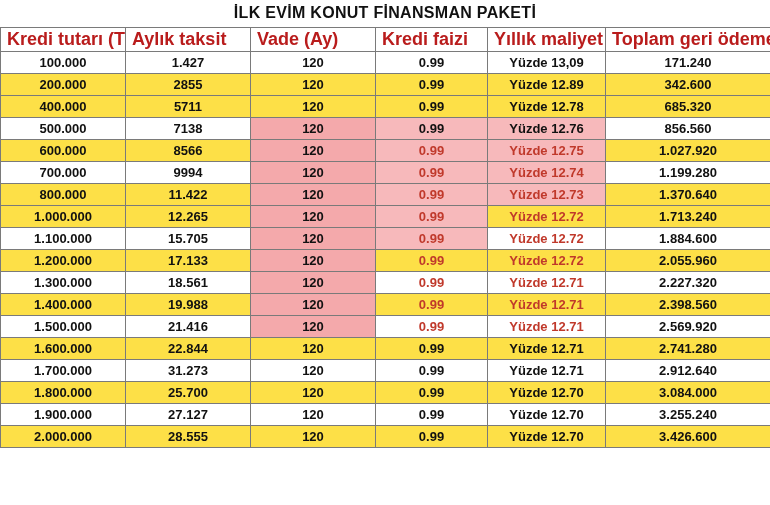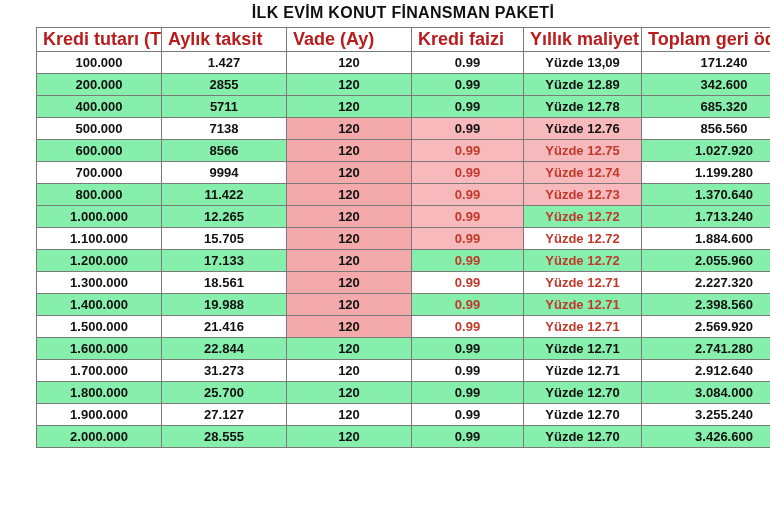--- a/index.html
+++ b/index.html
@@ -12,21 +12,20 @@
     height: 505px;
     font-family: "Liberation Sans", sans-serif;
     overflow: hidden;
   }
   #page {
     position: relative;
     width: 770px;
     height: 505px;
     background: #ffffff;
     box-sizing: border-box;
-    padding-left: 36px;
   }
   #title {
     text-align: center;
     font-size: 16px;
     font-weight: bold;
     color: #111111;
     letter-spacing: 0.3px;
     padding: 4px 0 3px 0;
     height: 20px;
     line-height: 18px;
@@ -64,21 +63,21 @@
   }
   thead th.ctr {
     text-align: left;
   }
   tbody td {
     font-weight: bold;
     color: #111111;
     background: #ffffff;
   }
   tbody tr.alt td {
-    background: #86efac;
+    background: #fde047;
   }
   
   tbody td.hl {
     background: #f4a9ab !important;
   }
   tbody td.hl-soft {
     background: #f7b9bb !important;
   }
   tbody td.redtext {
     color: #c0392b;

